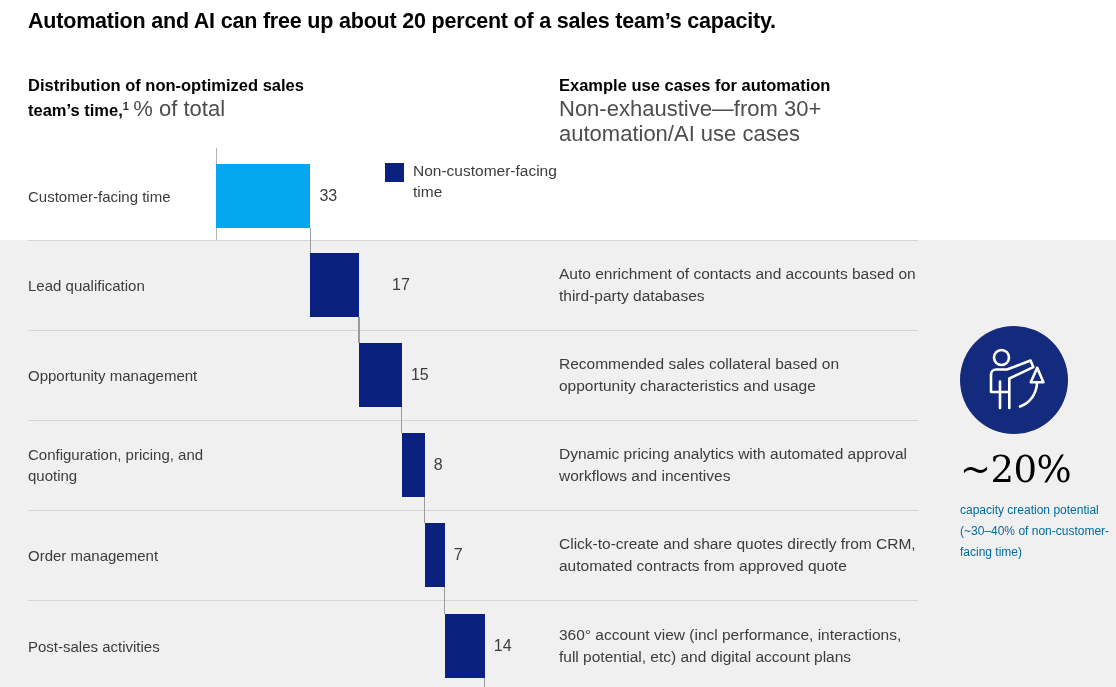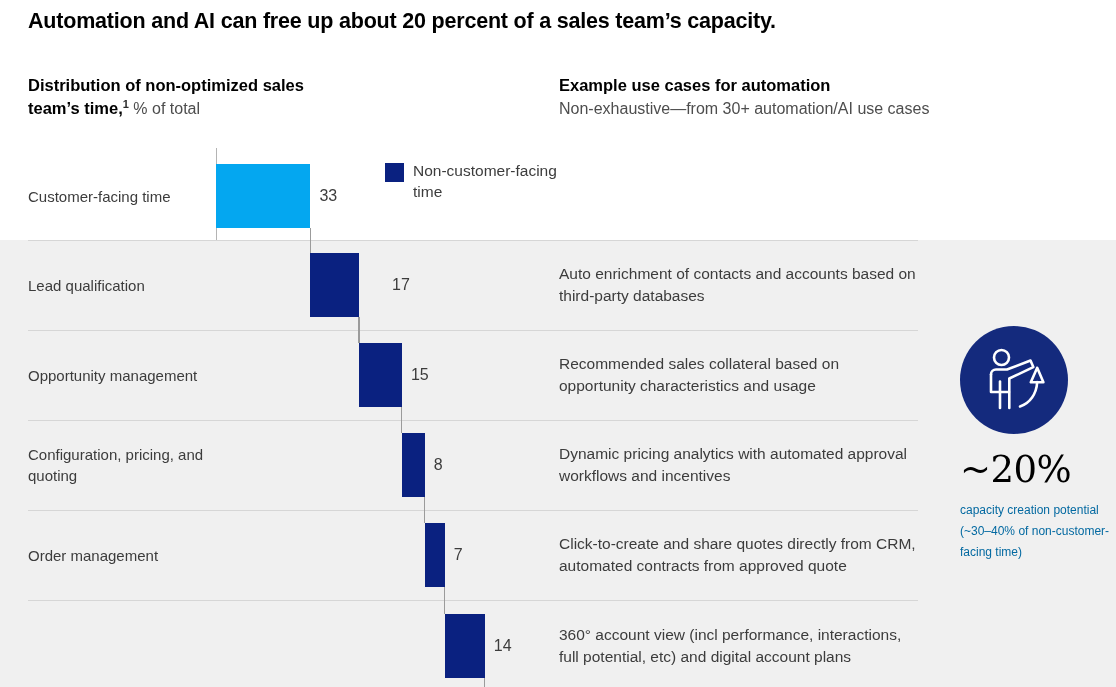--- a/index.html
+++ b/index.html
@@ -11,21 +11,21 @@
   
   .title {
     position:absolute; left:28px; top:6px; width:1060px;
     font-size:21.5px; font-weight:bold; color:#000;
     letter-spacing:-0.2px; line-height:30px;
   }
 
   
   .col-head { position:absolute; line-height:23px; }
   .col-head .strong { font-weight:bold; color:#000; font-size:16.5px; }
-  .col-head .light  { font-weight:normal; color:#4d4d4d; font-size:16px; }
+  .col-head .light  { font-weight:normal; color:#4d4d4d; font-size:22px; }
   #head-left  { left:28px;  top:74px;  width:300px; }
   #head-right { left:559px; top:74px;  width:400px; }
   sup { font-size:11px; font-weight:bold; vertical-align:super; line-height:0; }
 
   
   .rows { position:absolute; left:0; top:152px; width:1116px; }
   .row  { position:relative; width:1116px; }
   .row.tint { background:#f0f0f0; }
   .row .sep {
     position:absolute; left:28px; top:0; width:890px; height:1px;
@@ -151,20 +151,21 @@
         <div class="sep"></div>
         <div class="cat">Order management</div>
         <div class="lane">
           <div class="bar navy" style="left: 208.78px; width: 20.02px;"></div>
           <div class="val" style="left: 237.8px;">7</div>
         </div>
         <div class="usecase">Click-to-create and share quotes directly from CRM, automated contracts from approved quote</div>
       </div>
       <div class="row tint" style="height: 91px;">
         <div class="sep"></div>
+        <div class="cat">Post-sales activities</div>
         <div class="lane">
           <div class="bar navy" style="left: 228.8px; width: 40.04px;"></div>
           <div class="val" style="left: 277.84px;">14</div>
         </div>
         <div class="usecase">360° account view (incl performance, interactions, full potential, etc) and digital account plans</div>
       </div>
     </div>
 
   <div class="legend">
     <span class="swatch"></span>

